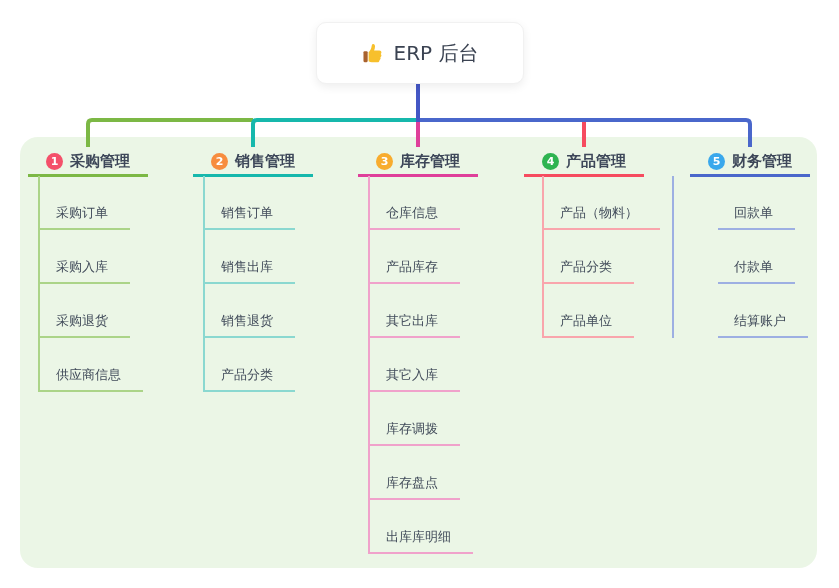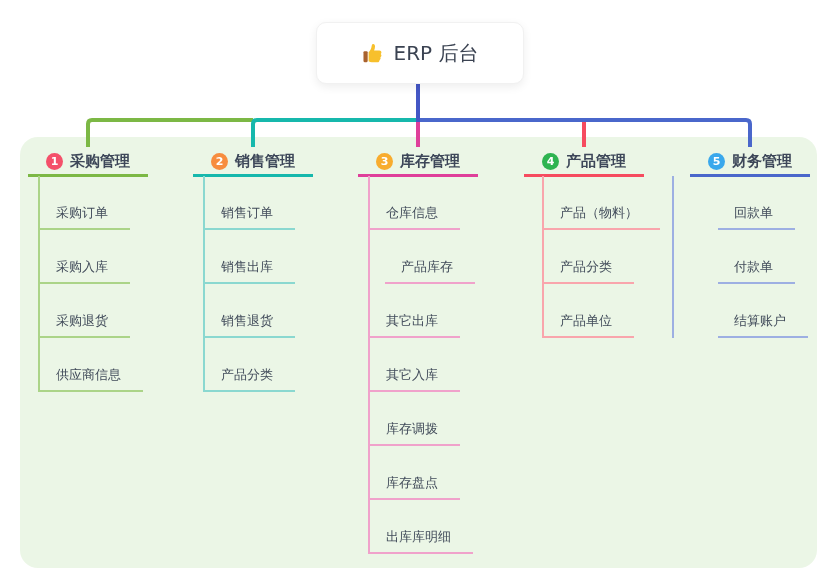--- a/index.html
+++ b/index.html
@@ -91,21 +91,21 @@
       <div class="child-node" style="border-bottom-color: rgb(138, 216, 208);">销售出库</div>
       <div class="child-node" style="border-bottom-color: rgb(138, 216, 208);">销售退货</div>
       <div class="child-node" style="border-bottom-color: rgb(138, 216, 208);">产品分类</div>
     </div>
     <div class="branch-header" style="left: 358px; border-bottom-color: rgb(223, 63, 154);">
       <span class="badge" style="background: rgb(248, 172, 46);">3</span>
       <span>库存管理</span>
     </div>
     <div class="children" style="left: 368px; border-left-color: rgb(240, 162, 203);">
       <div class="child-node" style="border-bottom-color: rgb(240, 162, 203);">仓库信息</div>
-      <div class="child-node" style="border-bottom-color: rgb(240, 162, 203); margin-left: 15px;">产品库存</div>
+      <div class="child-node" style="border-bottom-color: rgb(240, 162, 203);">产品库存</div>
       <div class="child-node" style="border-bottom-color: rgb(240, 162, 203);">其它出库</div>
       <div class="child-node" style="border-bottom-color: rgb(240, 162, 203);">其它入库</div>
       <div class="child-node" style="border-bottom-color: rgb(240, 162, 203);">库存调拨</div>
       <div class="child-node" style="border-bottom-color: rgb(240, 162, 203);">库存盘点</div>
       <div class="child-node" style="border-bottom-color: rgb(240, 162, 203);">出库库明细</div>
     </div>
     <div class="branch-header" style="left: 524px; border-bottom-color: rgb(246, 75, 95);">
       <span class="badge" style="background: rgb(46, 180, 80);">4</span>
       <span>产品管理</span>
     </div>

